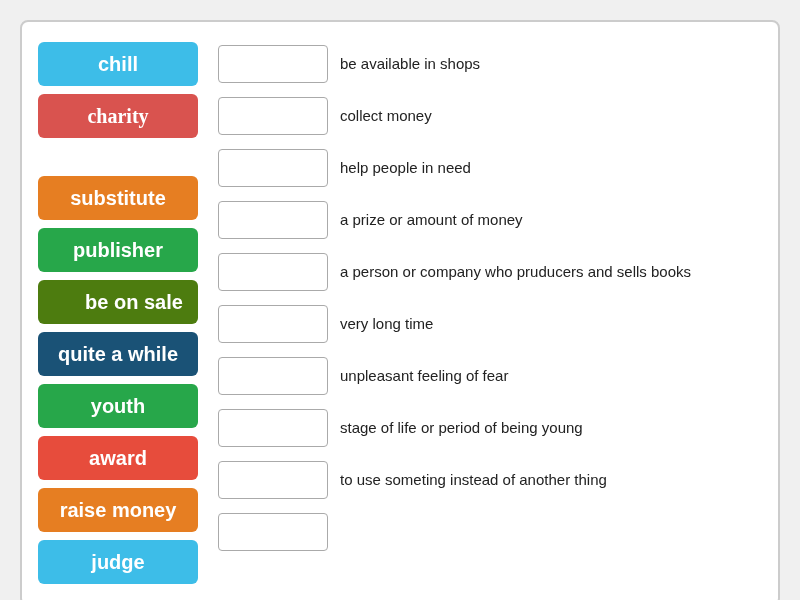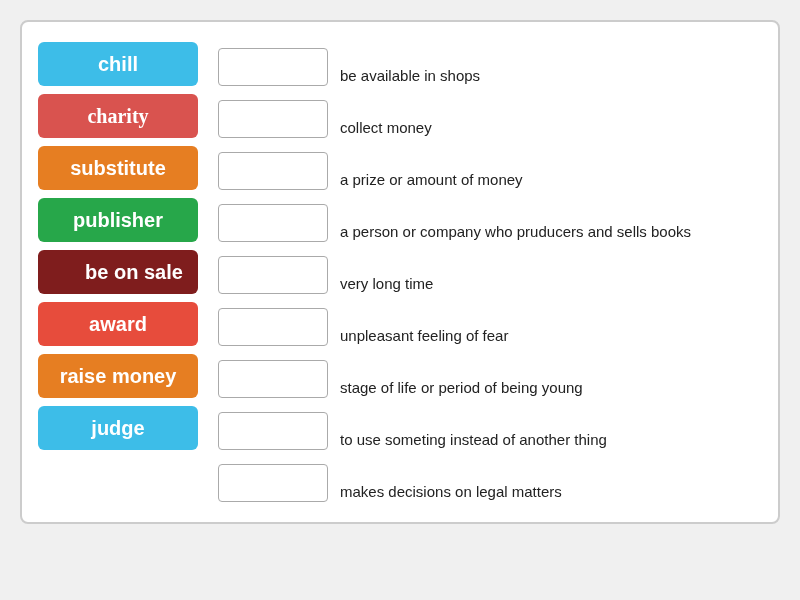--- a/index.html
+++ b/index.html
@@ -53,21 +53,21 @@
 
     .right-column {
       display: flex;
       flex-direction: column;
       gap: 8px;
       flex: 1;
     }
 
     .match-row {
       display: flex;
-      align-items: flex-end;
+      align-items: center;
       gap: 12px;
       min-height: 44px;
     }
 
     .match-input {
       width: 110px;
       min-width: 110px;
       height: 38px;
       border: 1px solid #aaa;
       border-radius: 4px;
@@ -84,37 +84,43 @@
   </style>
 </head>
 <body>
 
 <div class="main-container">
 
   <div class="left-column">
 
   <button class="word-btn" style="background-color: rgb(61, 189, 232);">chill</button>
       <button class="word-btn" style="background-color: rgb(217, 83, 79); font-family: Liberation Serif, serif;">charity</button>
-      <button class="word-btn" style="background-color: rgb(230, 126, 34);">substitute</button>
+      <button class="word-btn" style="background-color: rgb(230, 126, 34); margin-top: 30px;">substitute</button>
       <button class="word-btn" style="background-color: rgb(39, 167, 74); text-align: right;">publisher</button>
-      <button class="word-btn" style="background-color: #7f1d1d; padding-left: 40px;">be on sale</button>
+      <button class="word-btn" style="background-color: #4d7c0f; padding-left: 40px;">be on sale</button>
+      <button class="word-btn" style="background-color: rgb(26, 82, 118);">quite a while</button>
+      <button class="word-btn" style="background-color: rgb(39, 167, 74);">youth</button>
       <button class="word-btn" style="background-color: rgb(231, 76, 60);">award</button>
       <button class="word-btn" style="background-color: rgb(230, 126, 34);">raise money</button>
       <button class="word-btn" style="background-color: rgb(61, 189, 232);">judge</button>
     </div>
 
   <div class="right-column">
 
   <div class="match-row">
         <input type="text" class="match-input" style="">
         <span class="match-text">be available in shops</span>
       </div>
       <div class="match-row">
         <input type="text" class="match-input" style="">
         <span class="match-text">collect money</span>
+      </div>
+      <div class="match-row">
+        <input type="text" class="match-input" style="">
+        <span class="match-text">help people in need</span>
       </div>
       <div class="match-row">
         <input type="text" class="match-input" style="">
         <span class="match-text">a prize or amount of money</span>
       </div>
       <div class="match-row">
         <input type="text" class="match-input" style="">
         <span class="match-text">a person or company who pruducers and sells books</span>
       </div>
       <div class="match-row">
@@ -128,16 +134,15 @@
       <div class="match-row">
         <input type="text" class="match-input" style="">
         <span class="match-text">stage of life or period of being young</span>
       </div>
       <div class="match-row">
         <input type="text" class="match-input" style="">
         <span class="match-text">to use someting instead of another thing</span>
       </div>
       <div class="match-row">
         <input type="text" class="match-input" style="">
-        <span class="match-text">makes decisions on legal matters</span>
       </div>
     </div>
 </div>
 
 </body></html>

